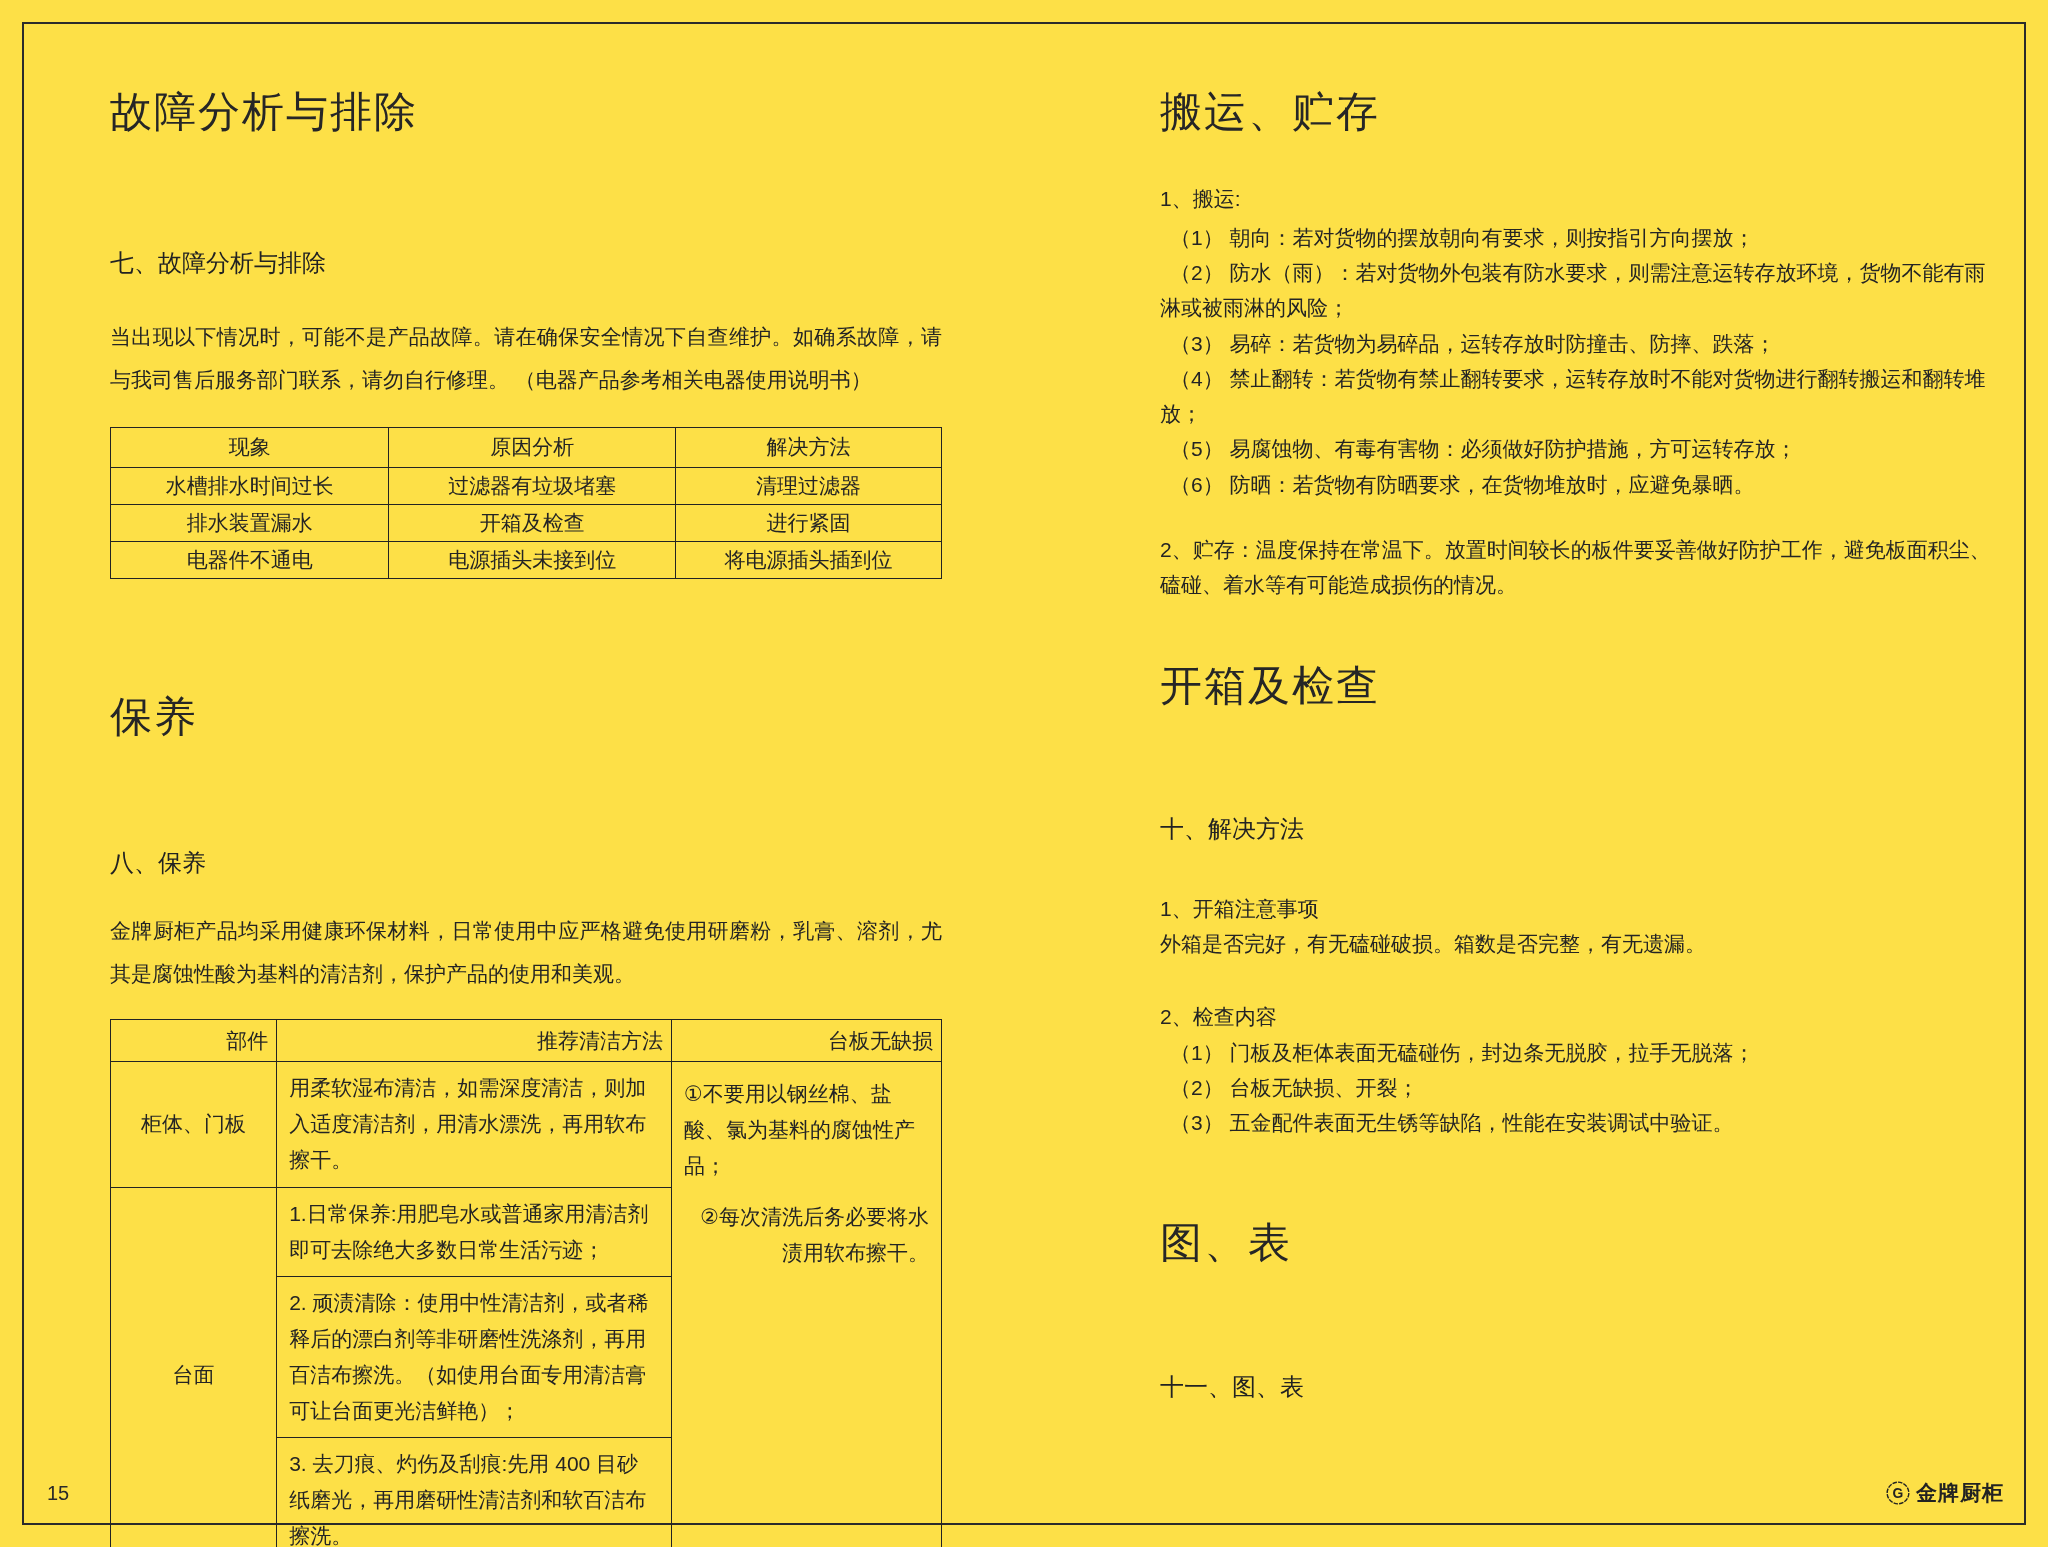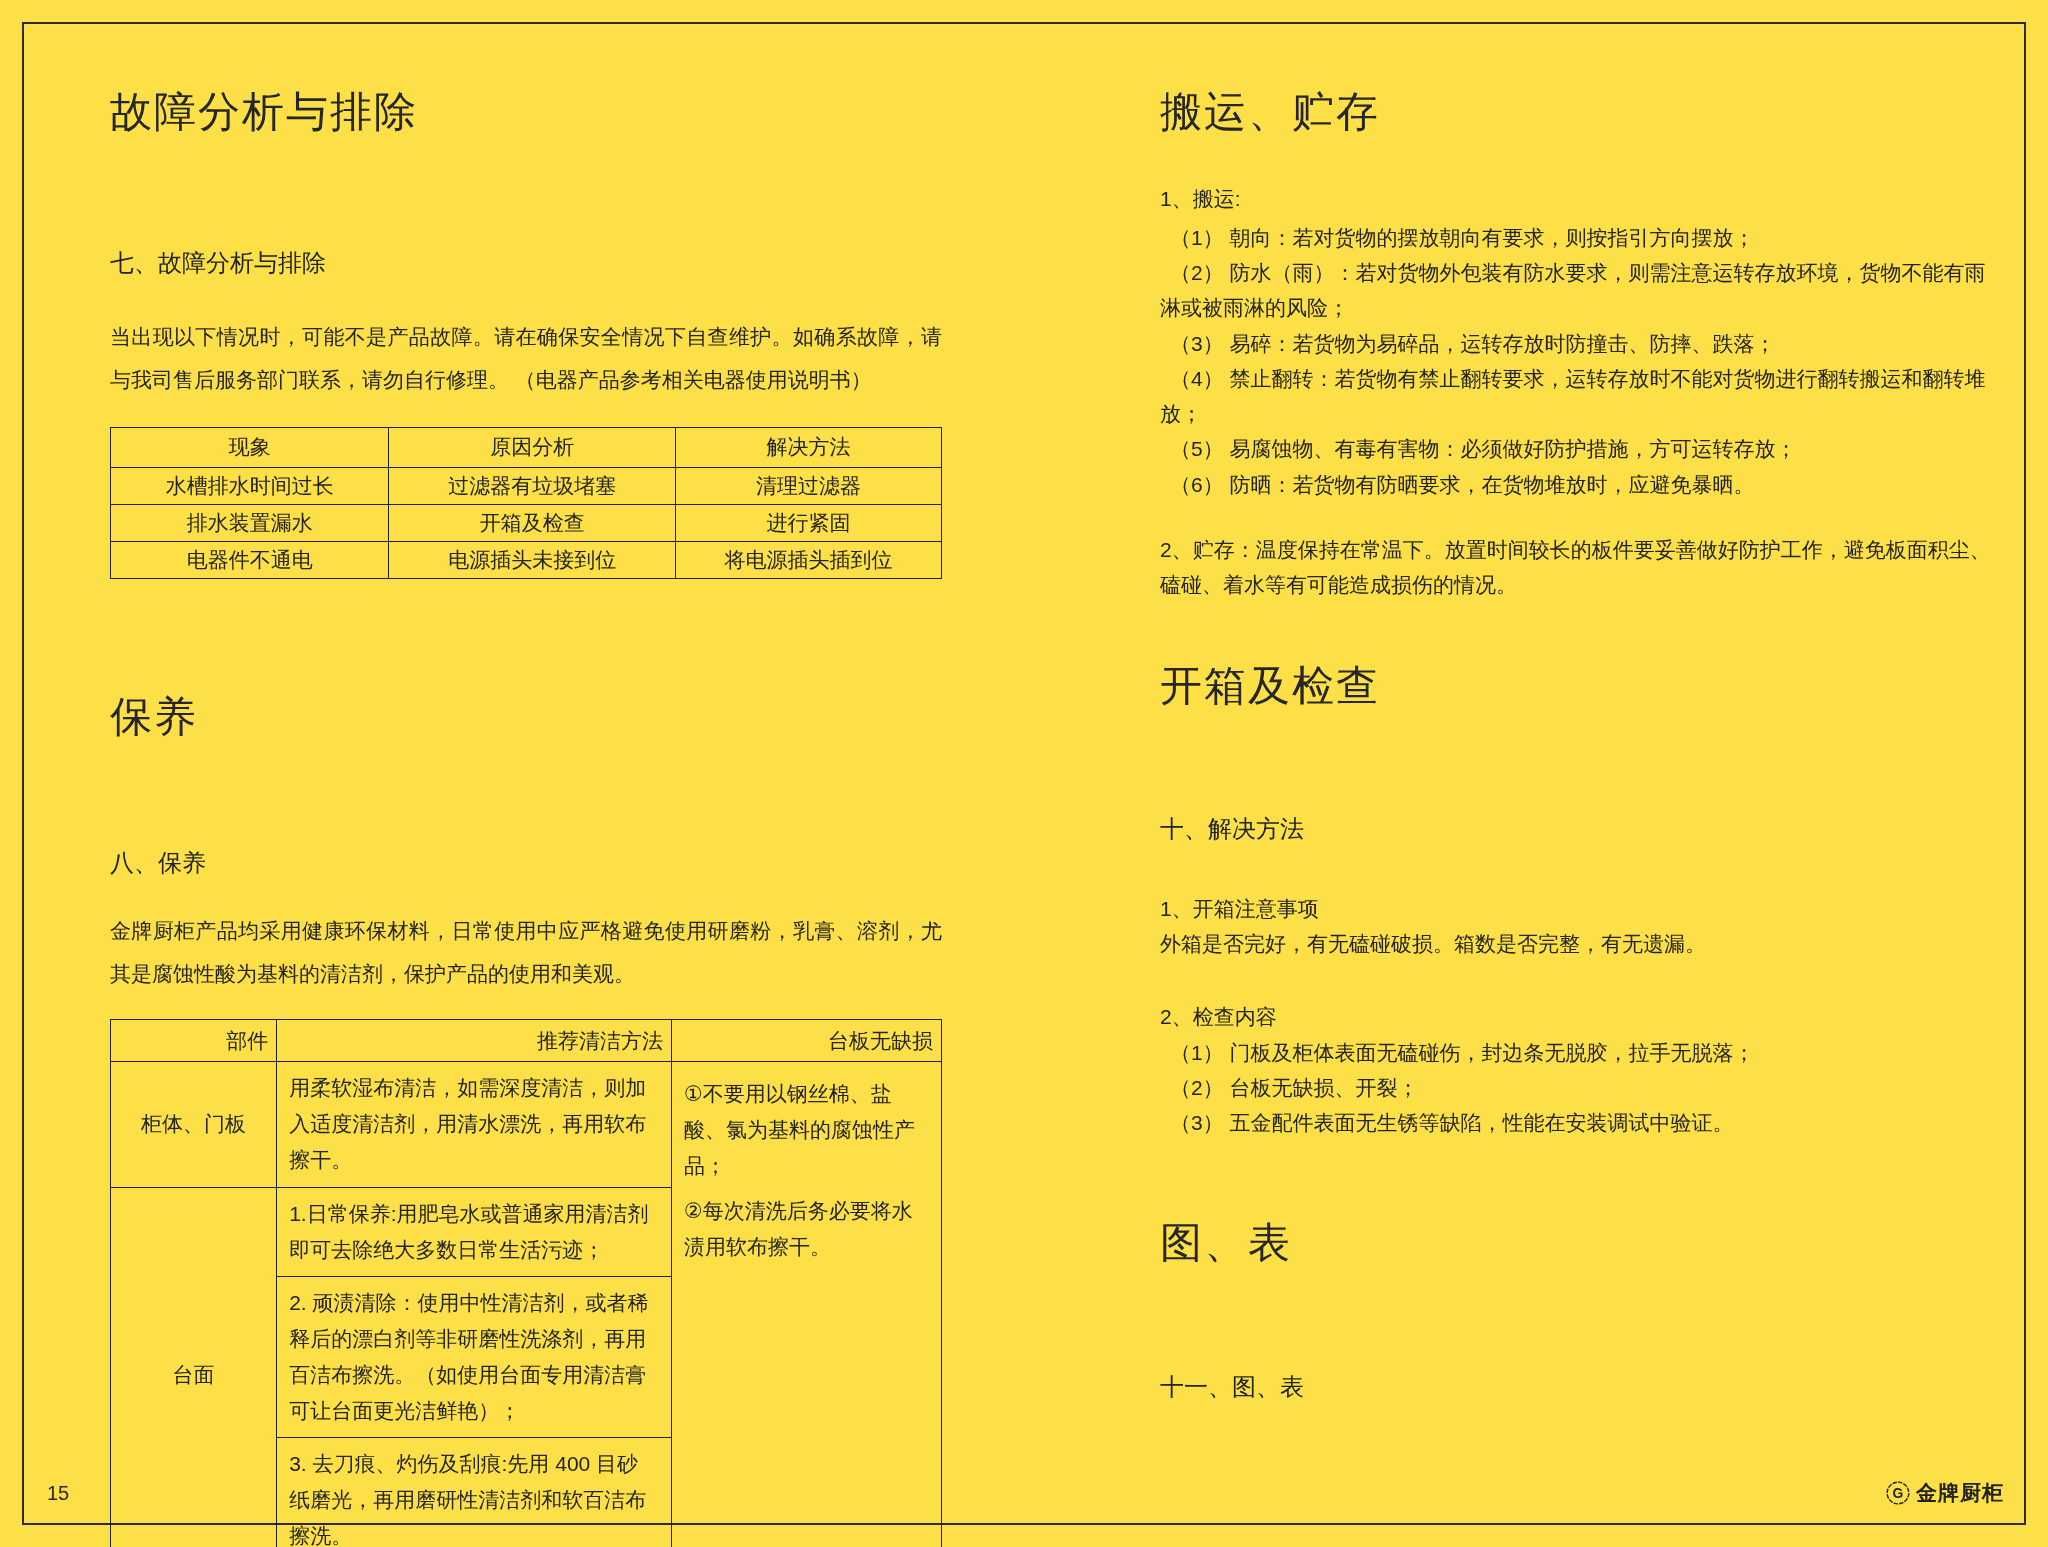--- a/index.html
+++ b/index.html
@@ -38,21 +38,21 @@
     padding: 6px 10px; vertical-align: middle;
   }
   .tbl-trouble th { text-align: center; height: 40px; padding: 2px 6px; }
   .tbl-trouble td { text-align: center; height: 37px; padding: 2px 6px; }
 
   .tbl-maint { margin-top: 24px; }
   .tbl-maint th { text-align: right; height: 42px; padding: 4px 8px; }
   .tbl-maint td { line-height: 1.72; text-align: left; padding: 8px 12px; }
   .tbl-maint td.part { text-align: center; padding: 4px 6px; }
   .tbl-maint td.notes { vertical-align: top; padding-top: 14px; }
-  .tbl-maint td.notes p + p { margin-top: 8px; }
+  .tbl-maint td.notes p + p { margin-top: 14px; text-align: right; }
 
   .footer-pageno {
     position: absolute; left: 47px; bottom: 42px;
     font-size: 20px; color: #2a2a2a; text-align: center;
   }
   .brand {
     position: absolute; right: 44px; bottom: 40px;
     display: flex; align-items: center; gap: 5px;
   }
   .brand .logo-ring { width: 26px; height: 26px; display: block; }

